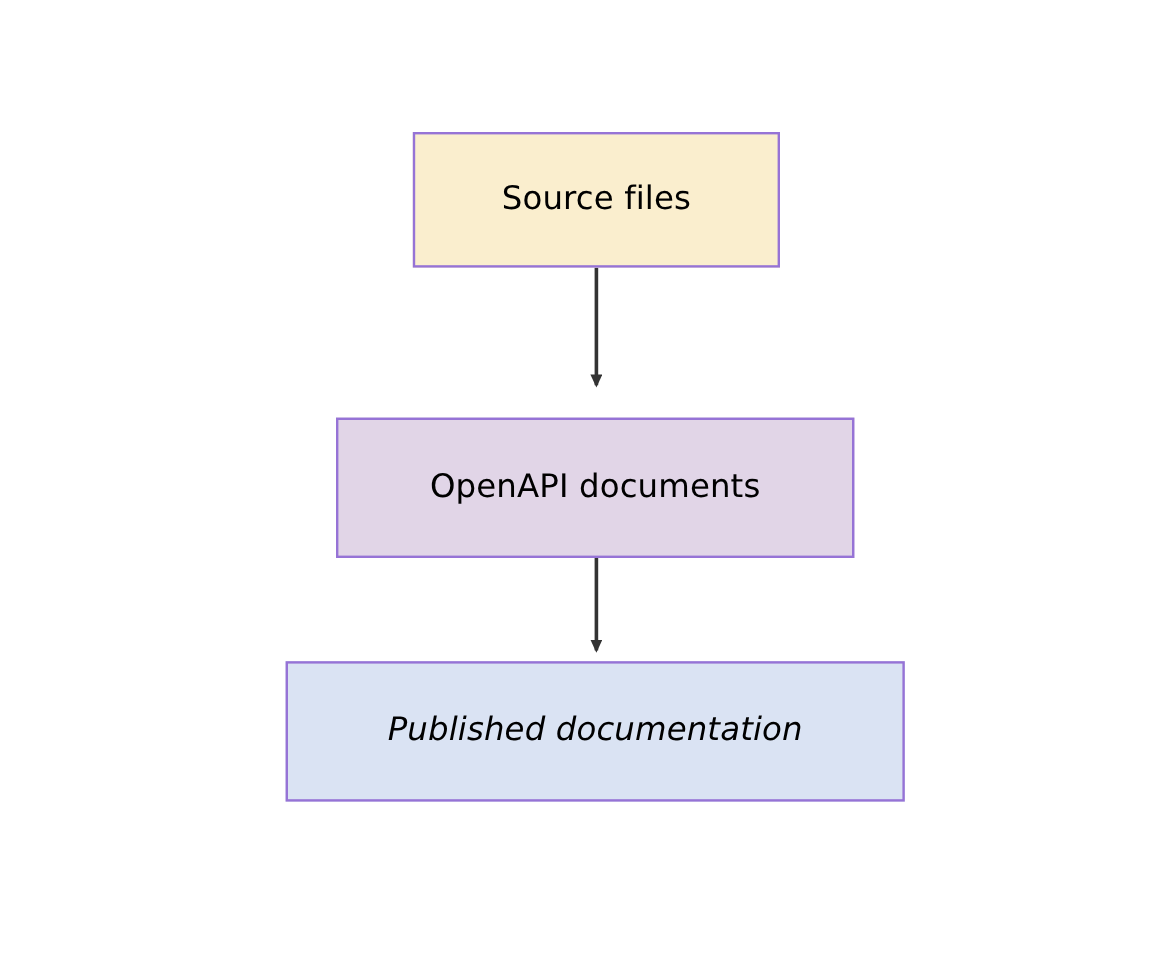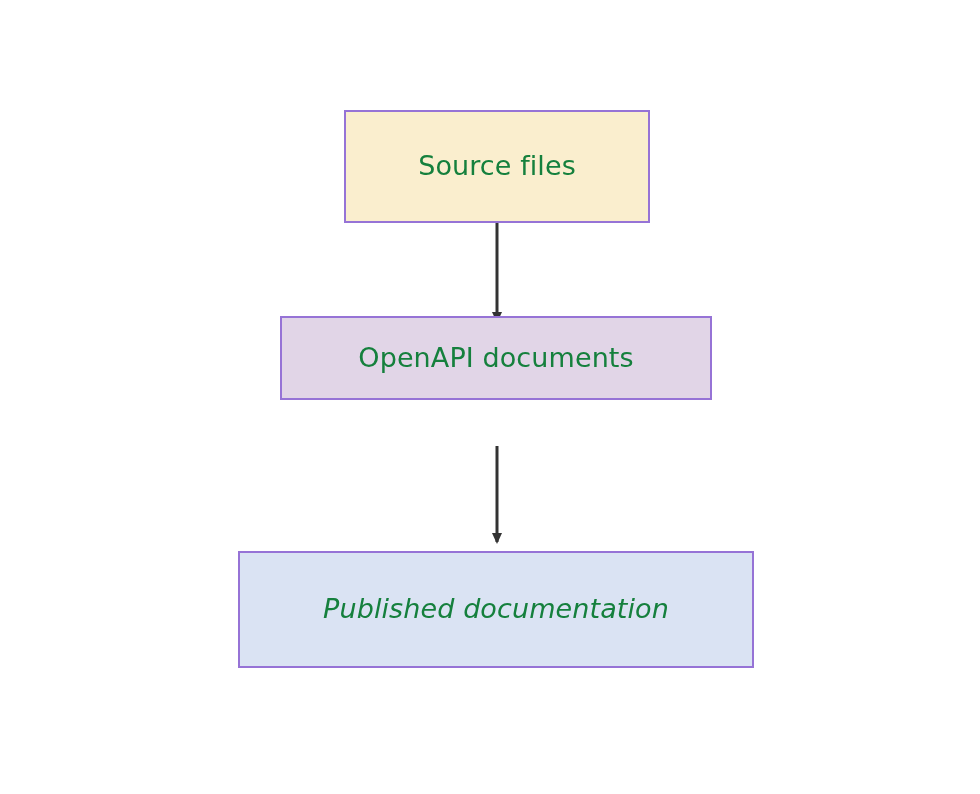--- a/index.html
+++ b/index.html
@@ -25,37 +25,37 @@
     border-width: 2px;
     display: flex;
     align-items: center;
     justify-content: center;
     text-align: center;
   }
   .flow-node-label {
     font-family: "DejaVu Sans", sans-serif;
     font-size: 27px;
     line-height: 1.2;
-    color: #15803d;
+    color: #000000;
     letter-spacing: 0.1px;
     white-space: nowrap;
   }
   #node-source-files {
     left: 344px;
     top: 110px;
     width: 306px;
     height: 113px;
     background: #faeece;
     border-color: #9673d6;
   }
   #node-openapi-documents {
     left: 280px;
-    top: 316px;
+    top: 348px;
     width: 432px;
-    height: 84px;
+    height: 117px;
     background: #e1d5e7;
     border-color: #9673d6;
   }
   #node-published-documentation {
     left: 238px;
     top: 551px;
     width: 516px;
     height: 117px;
     background: #dae3f3;
     border-color: #9673d6;

